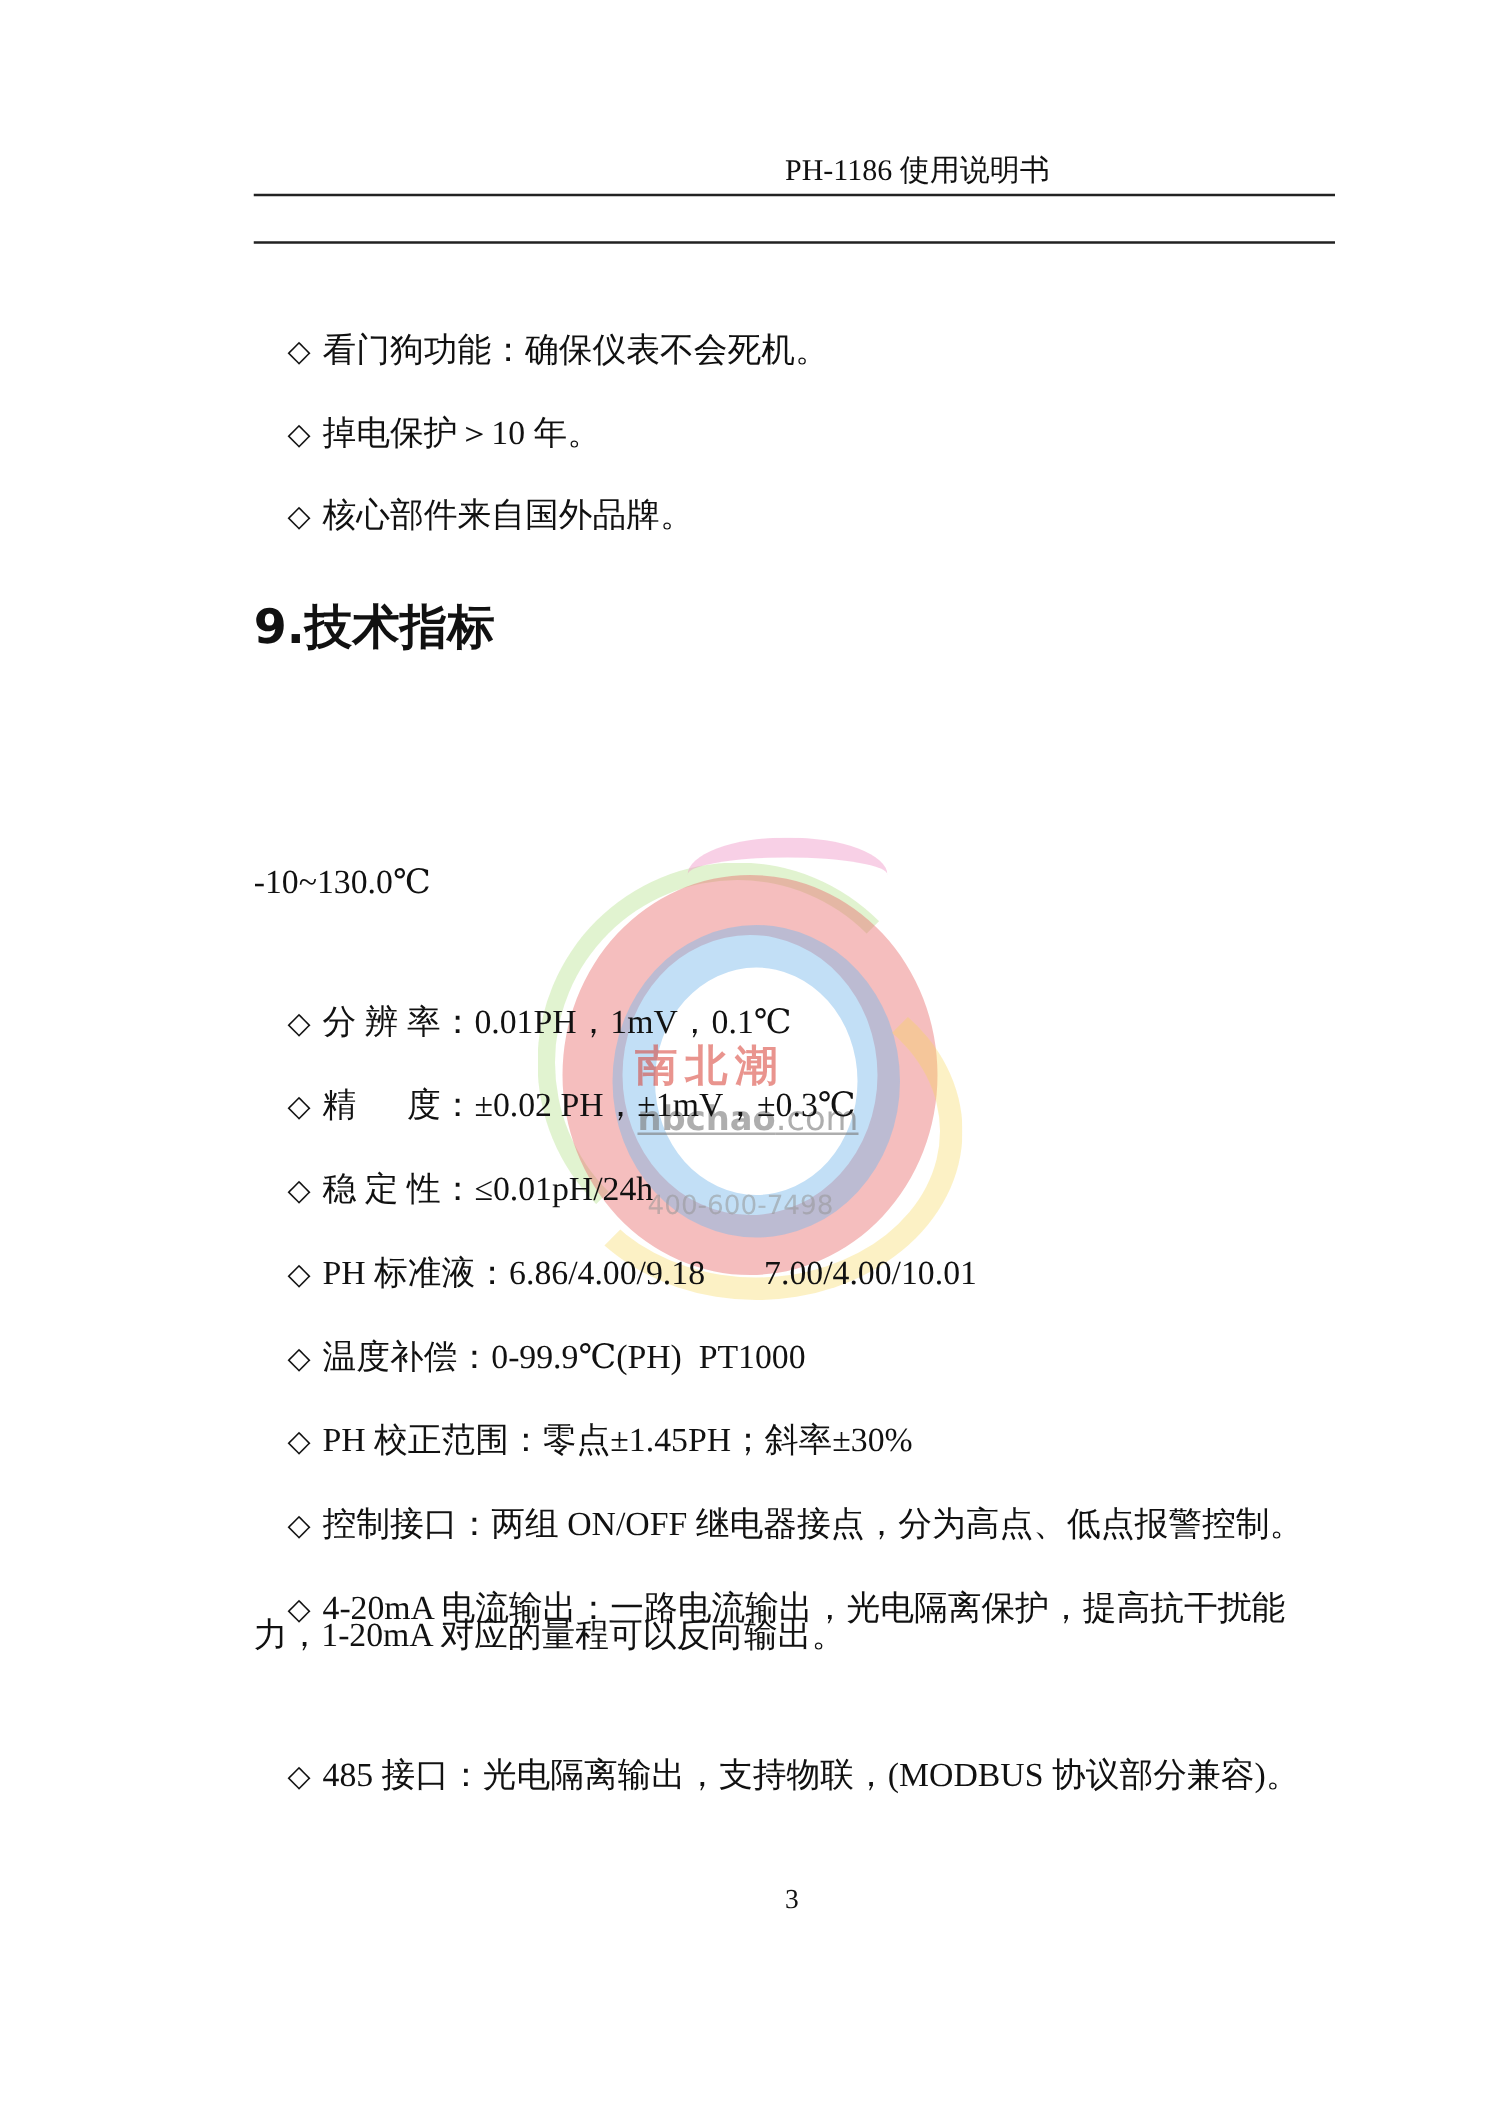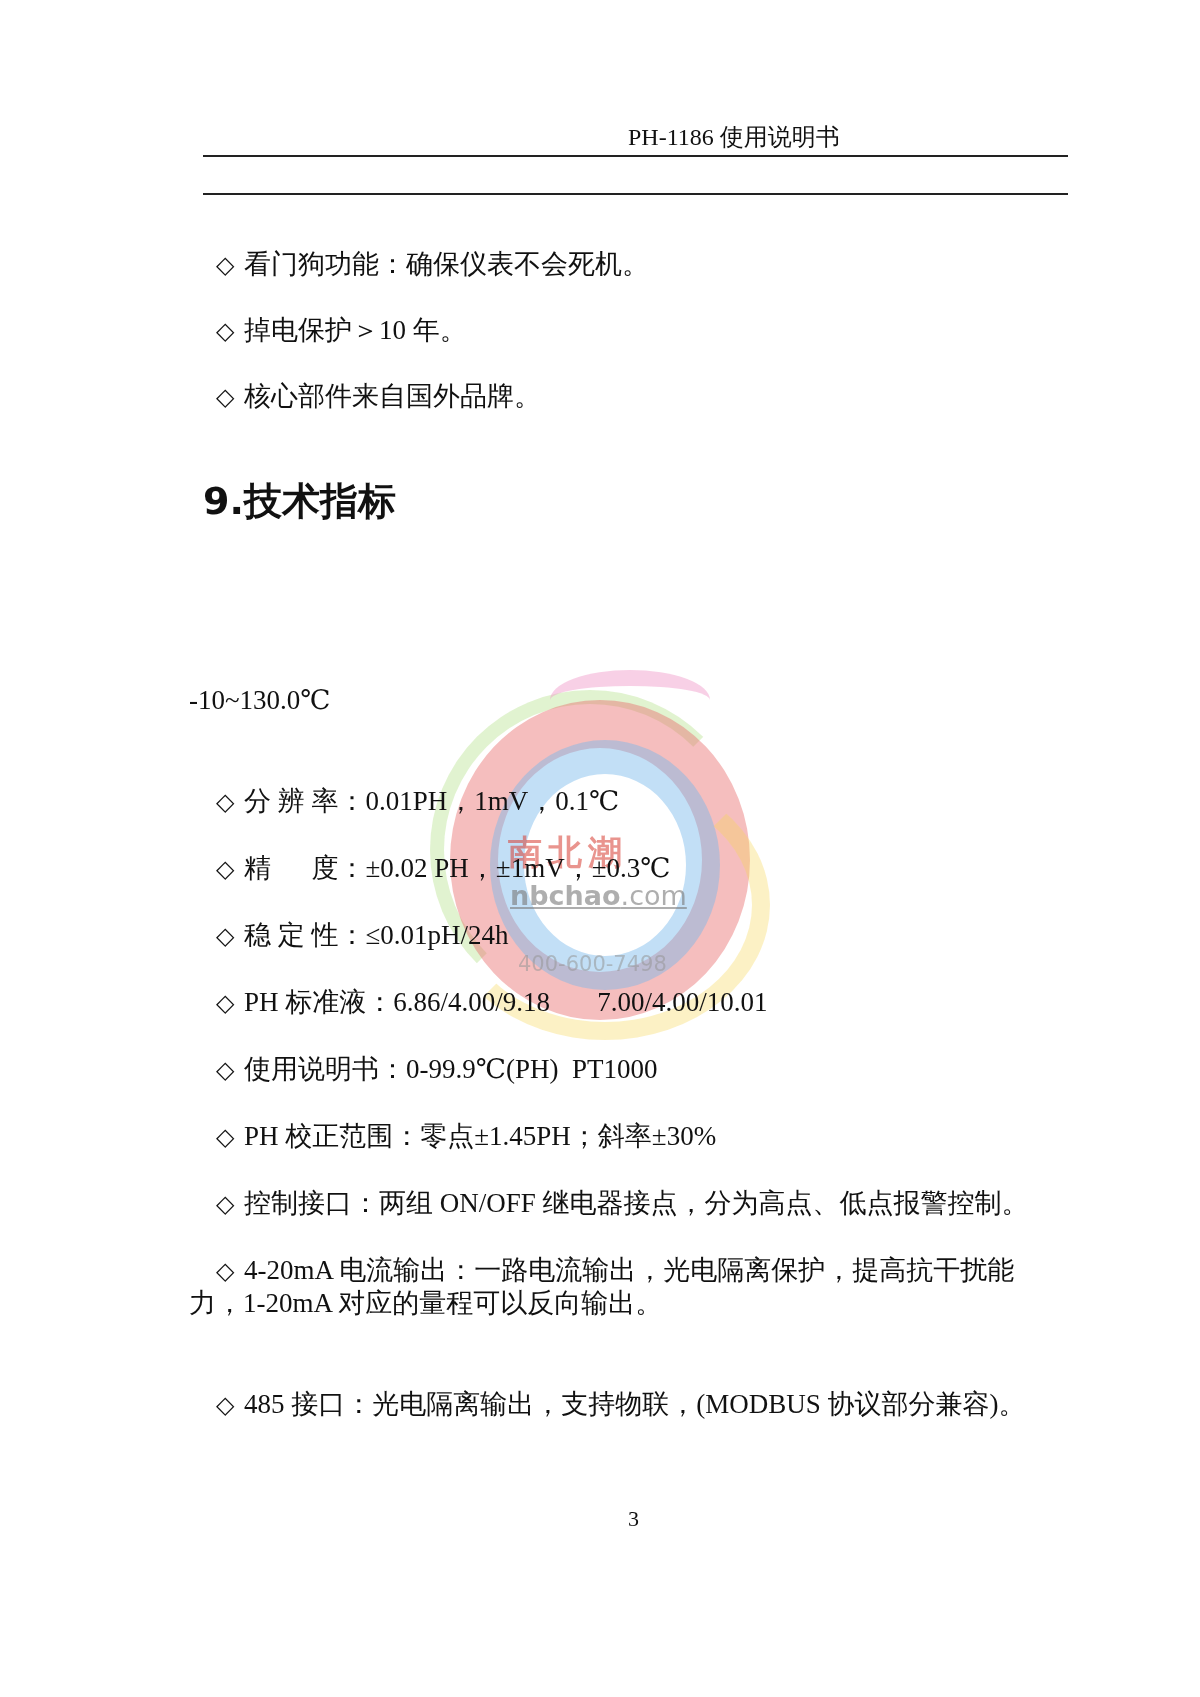--- a/index.html
+++ b/index.html
@@ -4,21 +4,21 @@
   <style>
     html, body { margin: 0; padding: 0; background: #ffffff; }
     body { width: 1200px; height: 1697px; position: relative; overflow: hidden;
            font-family: "DejaVu Serif", "Liberation Serif", serif; color: #111; }
     .page { position: absolute; left: 0; top: 0; width: 1052px; height: 1697px; }
     .header-title { position: absolute; left: 628px; top: 122px; font-size: 24px; line-height: 30px;
                     font-family: "Liberation Serif", "DejaVu Serif", serif; letter-spacing: 0px; }
     .rule { position: absolute; left: 203px; width: 865px; height: 2px; background: #222; }
     .rule.r1 { top: 155px; }
     .rule.r2 { top: 193px; }
-    .line { position: absolute; left: 189px; font-size: 27px; line-height: 34px; white-space: pre;
+    .line { position: absolute; left: 203px; font-size: 27px; line-height: 45px; white-space: pre;
             font-family: "Liberation Serif", "DejaVu Serif", serif; }
     .bullet { display: inline-block; width: 28px; font-family: "DejaVu Sans", sans-serif; font-size: 24px; }
     .section-heading { position: absolute; left: 203px; top: 478px; font-size: 38px; line-height: 46px;
                        font-weight: bold; font-family: "DejaVu Sans", "Liberation Sans", sans-serif; }
     .page-number { position: absolute; left: 628px; top: 1505px; font-size: 22px; line-height: 28px;
                    font-family: "Liberation Serif", "DejaVu Serif", serif; }
     
     .watermark { position: absolute; left: 420px; top: 680px; width: 350px; height: 370px; pointer-events: none; }
     .wm-ring { position: absolute; border-radius: 50%; }
     .wm-red { left: 30px; top: 20px; width: 300px; height: 320px; border: 48px solid rgba(232,110,110,0.45); box-sizing: border-box; }
@@ -74,21 +74,21 @@
   <div class="line" style="top:817px;">
     <span class="bullet">◇</span><span>精      度：</span><span>±0.02 PH，±1mV，±0.3℃</span>
   </div>
   <div class="line" style="top:884px;">
     <span class="bullet">◇</span><span>稳 定 性：</span><span>≤0.01pH/24h</span>
   </div>
   <div class="line" style="top:951px;">
     <span class="bullet">◇</span><span>PH 标准液：</span><span>6.86/4.00/9.18       7.00/4.00/10.01</span>
   </div>
   <div class="line" style="top:1018px;">
-    <span class="bullet">◇</span><span>使用说明书：</span><span>0-99.9℃(PH)  PT1000</span>
+    <span class="bullet">◇</span><span>温度补偿：</span><span>0-99.9℃(PH)  PT1000</span>
   </div>
   <div class="line" style="top:1085px;">
     <span class="bullet">◇</span><span>PH 校正范围：</span><span>零点±1.45PH；斜率±30%</span>
   </div>
   <div class="line" style="top:1152px;">
     <span class="bullet">◇</span><span>控制接口：</span><span>两组 ON/OFF 继电器接点，分为高点、低点报警控制。</span>
   </div>
   <div class="line" style="top:1219px;">
     <span class="bullet">◇</span><span>4-20mA 电流输出：</span><span>一路电流输出，光电隔离保护，提高抗干扰能</span>
   </div>

